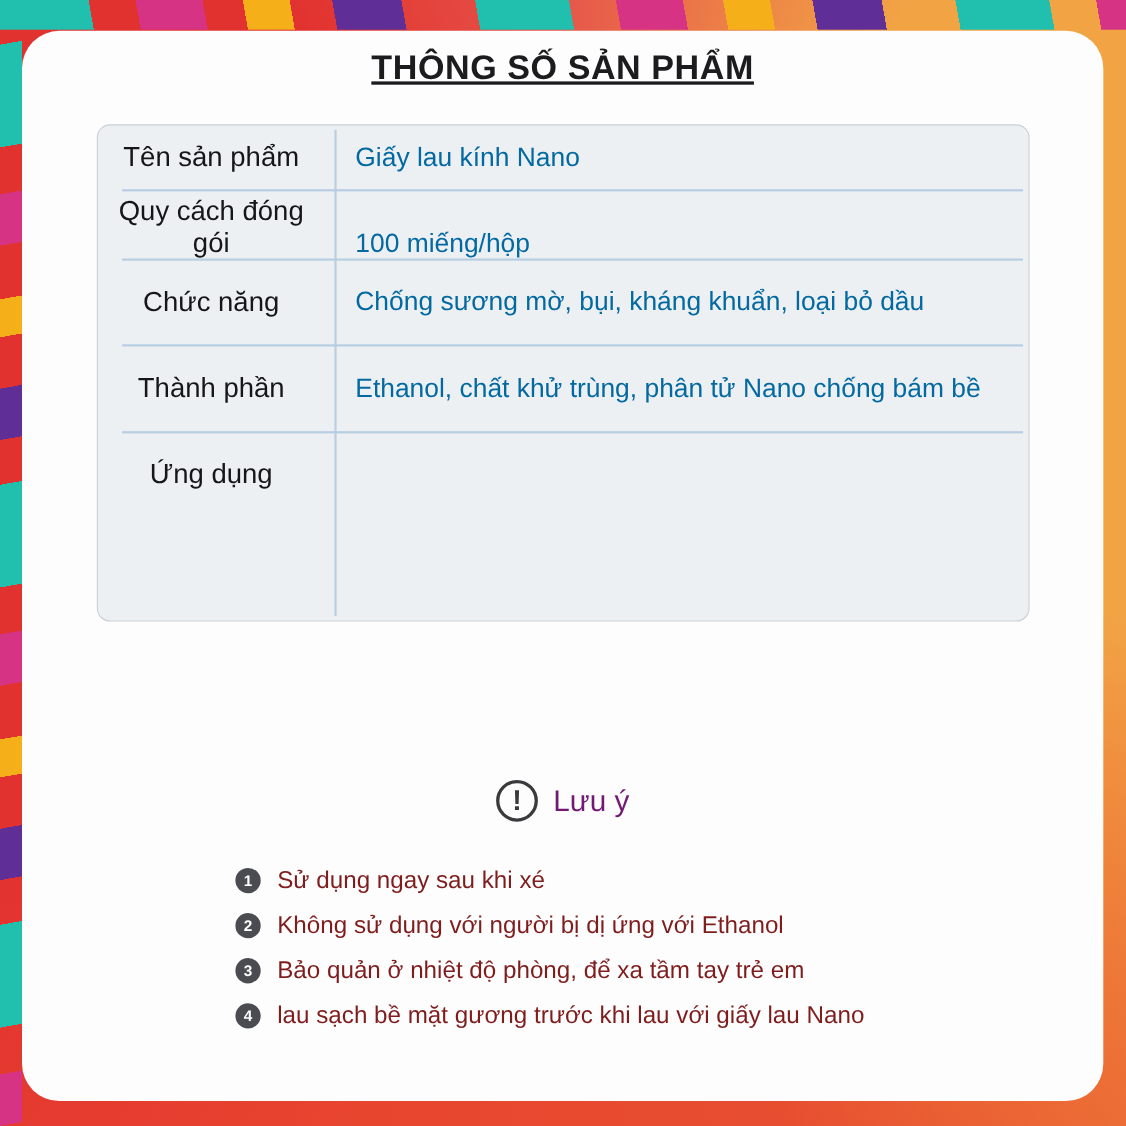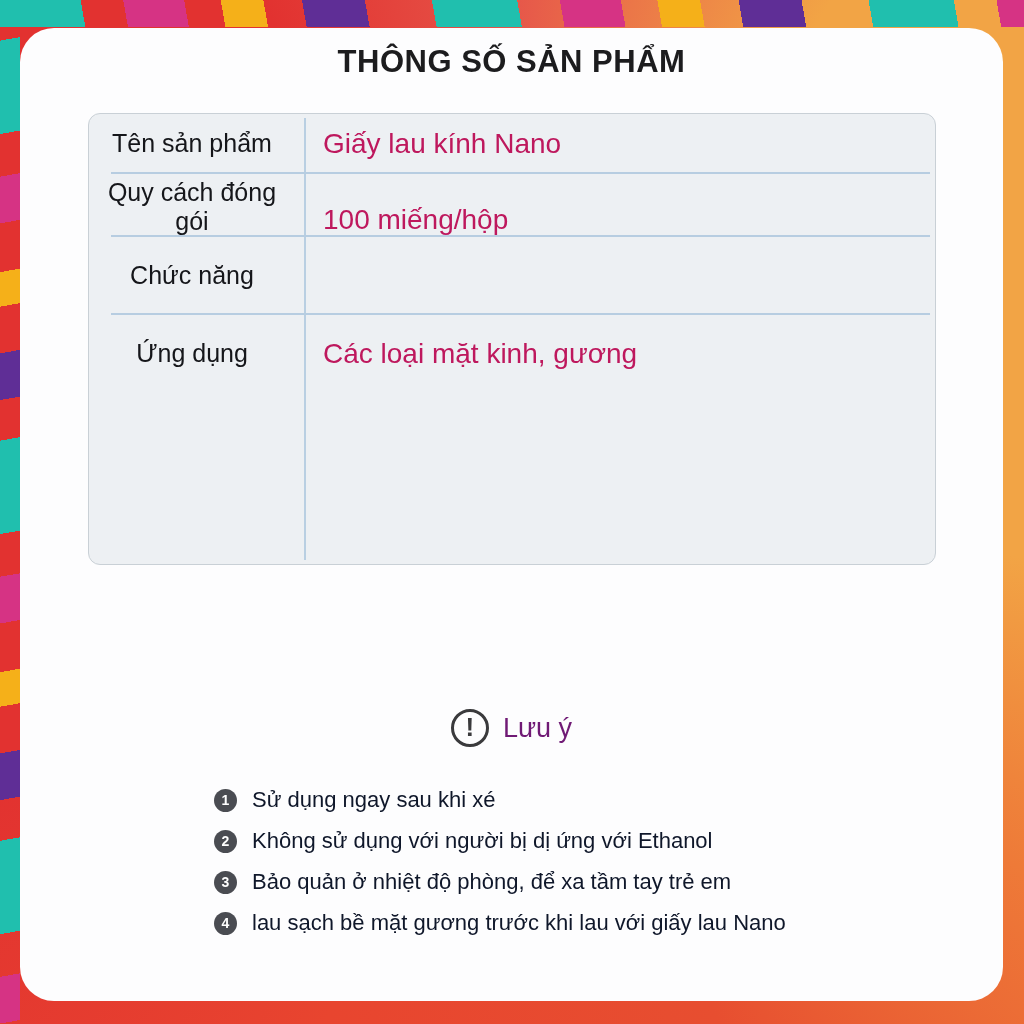--- a/index.html
+++ b/index.html
@@ -31,21 +31,21 @@
   }
 
   
   .card{
     position:absolute;top:28px;left:20px;right:21px;bottom:23px;
     background:#fdfdfe;border-radius:34px;
   }
   .title{
     position:absolute;top:16px;left:0;right:0;margin:0;
     text-align:center;font-size:31px;font-weight:600;
-    color:#1c1c1e;letter-spacing:0.5px;
+    color:#1c1c1e;letter-spacing:0.5px;text-decoration:underline;
   }
 
   
   .spec-table{
     position:absolute;top:85px;left:68px;width:848px;height:452px;
     box-sizing:border-box;background:#edf0f3;
     border:1px solid #c9d0d6;border-radius:12px;
     display:flex;flex-direction:column;overflow:hidden;
   }
   .col-divider{
@@ -60,21 +60,21 @@
   .spec-row:nth-child(7){flex:1;margin-top:24px;}
   .spec-row:not(:last-child)::after{
     content:'';position:absolute;left:22px;right:5px;bottom:-1px;height:2px;background:#b7cde1;
   }
   .spec-label{
     width:206px;display:flex;align-items:center;justify-content:center;
     font-size:25px;color:#15161a;text-align:center;padding:0 4px;box-sizing:border-box;
   }
   .spec-value{
     flex:1;display:flex;align-items:center;padding-left:28px;
-    font-size:28px;color:#be185d;
+    font-size:24px;color:#0369a1;
   }
 
   
   .note-head{
     position:absolute;top:681px;left:0;right:0;
     display:flex;align-items:center;justify-content:center;gap:14px;
   }
   .excl-icon{
     width:38px;height:38px;box-sizing:border-box;border:3px solid #3a3a3c;border-radius:50%;
     display:flex;align-items:center;justify-content:center;
@@ -82,21 +82,21 @@
   .excl-icon span{font-size:26px;font-weight:700;color:#3a3a3c;line-height:1;padding-bottom:2px;}
   .note-title{font-size:27px;color:#701a75;}
 
   .note-list{position:absolute;top:760px;left:194px;}
   .note-item{display:flex;align-items:center;gap:15px;height:24px;margin-bottom:17px;}
   .num-badge{
     width:23px;height:23px;border-radius:50%;background:#4a4c52;color:#ffffff;
     font-size:14px;font-weight:700;display:flex;align-items:center;justify-content:center;
     flex:0 0 23px;
   }
-  .note-text{font-size:22px;color:#0f172a;white-space:nowrap;}
+  .note-text{font-size:22px;color:#7f1d1d;white-space:nowrap;}
 </style>
 </head>
 <body>
 
 <div class="frame">
   <div class="stripes-top"></div>
   <div class="stripes-left"></div>
 
   <div class="card">
 
@@ -108,24 +108,28 @@
       <div class="spec-row">
         <div class="spec-label">Tên sản phẩm</div>
         <div class="spec-value">Giấy lau kính Nano</div>
       </div>
       <div class="spec-row">
         <div class="spec-label">Quy cách đóng gói</div>
         <div class="spec-value">100 miếng/hộp</div>
       </div>
       <div class="spec-row">
         <div class="spec-label">Chức năng</div>
+        <div class="spec-value">Chống sương mờ, bụi, kháng khuẩn, loại bỏ dầu</div>
+      </div>
+      <div class="spec-row">
+        <div class="spec-label">Thành phần</div>
+        <div class="spec-value">Ethanol, chất khử trùng, phân tử Nano chống bám bề</div>
       </div>
       <div class="spec-row">
         <div class="spec-label">Ứng dụng</div>
-        <div class="spec-value">Các loại mặt kinh, gương</div>
       </div>
     </div>
 
     <div class="note-head">
       <span class="excl-icon">
         <span>!</span>
       </span>
       <span class="note-title">Lưu ý</span>
     </div>
 

